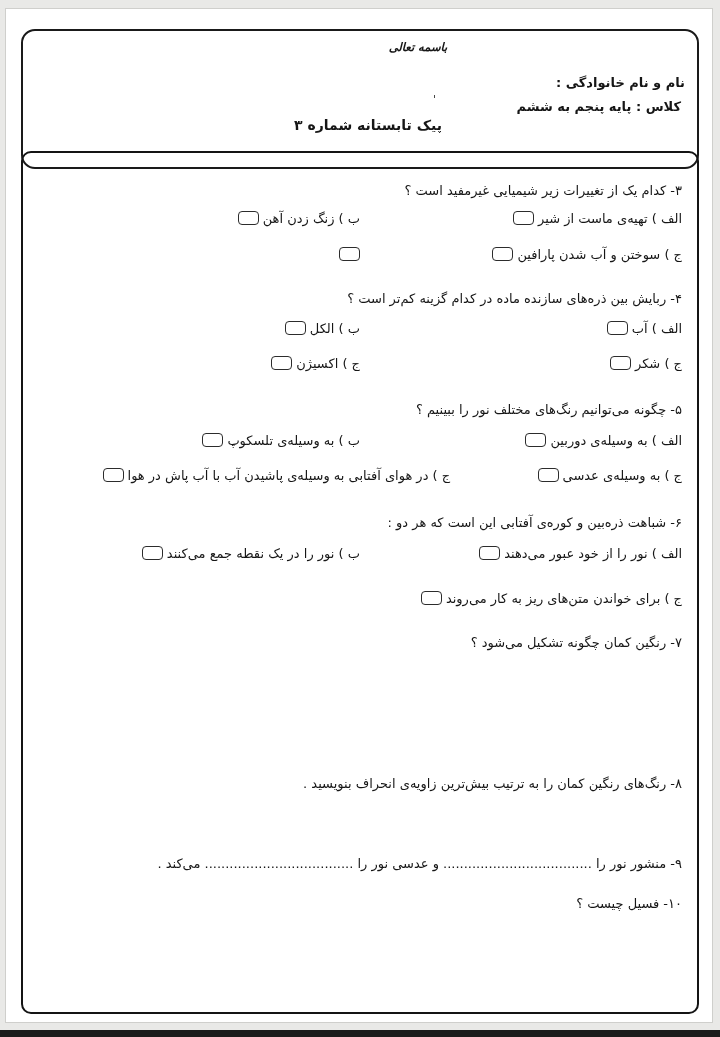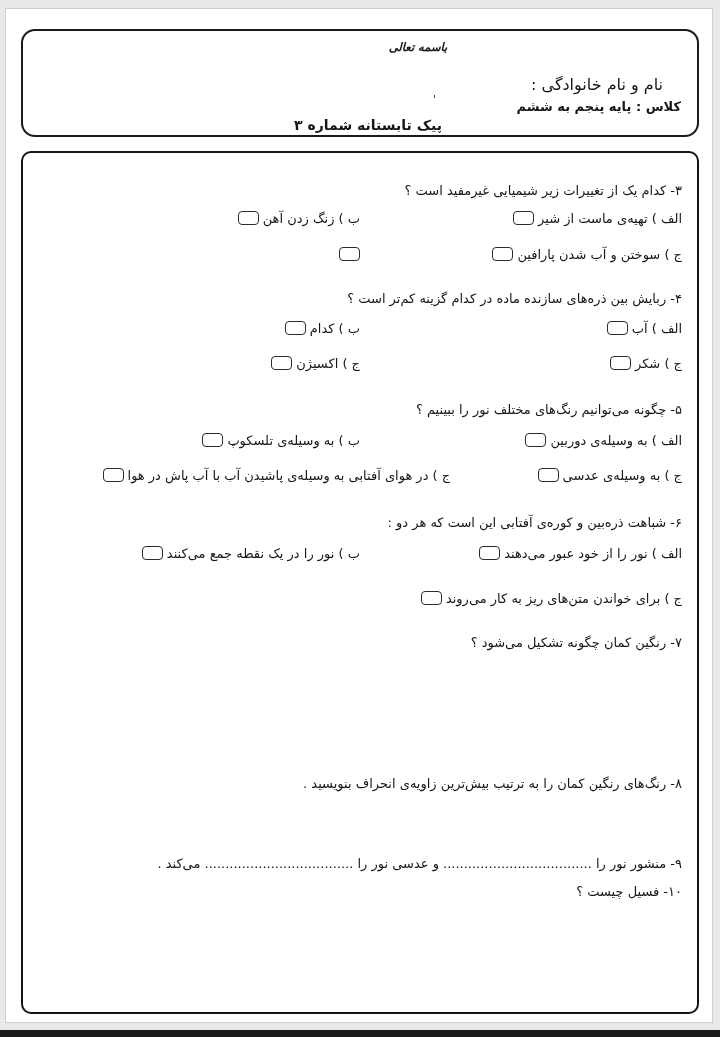--- a/index.html
+++ b/index.html
@@ -14,29 +14,29 @@
     position:absolute; left:0; bottom:0; width:720px; height:7px;
     background:#1b1b1b;
   }
   .sheet {
     position:absolute; left:5px; top:8px; width:708px; height:1015px;
     background:#ffffff; border:1px solid #cfcfcc;
     box-sizing:border-box;
   }
   
   .header-box {
-    position:absolute; left:15px; top:20px; width:678px; height:108px;
+    position:absolute; left:15px; top:20px; width:678px; height:140px;
     border:2px solid #1a1a1a; border-radius:14px;
     box-sizing:border-box; direction:rtl;padding-left:13px;
   }
   .bismillah {
     position:absolute; top:9px; left:395px; transform:translateX(-50%);
     font-size:11.5px; font-weight:bold; font-style:italic; white-space:nowrap;
   }
-  .hdr-name   { position:absolute; top:44px; right:34px; font-size:16px; font-weight:normal; white-space:nowrap; }
+  .hdr-name   { position:absolute; top:44px; right:12px; font-size:13px; font-weight:bold; white-space:nowrap; }
   .hdr-class  { position:absolute; top:68px; right:16px; font-size:13px; font-weight:bold; white-space:nowrap; }
   .stray-mark { position:absolute; top:62px; left:410px; font-size:11px; color:#333; }
   .sheet-title {
     position:absolute; top:86px; left:345px; transform:translateX(-50%);
     font-size:14px; font-weight:bold; white-space:nowrap;
   }
   
   .question-box {
     position:absolute; left:15px; top:142px; width:678px; height:863px;
     border:2px solid #141414; border-radius:10px;
@@ -55,21 +55,21 @@
   .opt-row.uneven .opt-b { width:64%; }
   .opt-label { font-size:13px; }
   .checkbox {
     display:inline-block; width:19px; height:12px; flex:0 0 auto;
     border:1.5px solid #2c2c2c; border-radius:4px; background:#fff;
     margin-top:-3px;
   }
   
   .m8  { margin-top:8px; }  .m10 { margin-top:10px; }
   .m11 { margin-top:11px; } .m15 { margin-top:15px; }
-  .m16 { margin-top:16px; } .m20 { margin-top:8px; }
+  .m16 { margin-top:16px; } .m20 { margin-top:20px; }
   .m24 { margin-top:24px; } .m25 { margin-top:25px; }
   .m26 { margin-top:26px; } .m27 { margin-top:27px; }
   .m60 { margin-top:60px; } .m121{ margin-top:121px; }
 </style>
 </head>
 <body>
 
 <div class="canvas">
   <div class="sheet">
 
@@ -104,21 +104,21 @@
         </div>
       </div>
 
       <div class="q-title m24">۴- ربایش بین ذره‌های سازنده ماده در کدام گزینه کم‌تر است ؟</div>
       <div class="opt-row m10">
         <div class="opt">
           <span class="opt-label">الف ) آب</span>
           <span class="checkbox"></span>
         </div>
         <div class="opt">
-          <span class="opt-label">ب ) کدام</span>
+          <span class="opt-label">ب ) الکل</span>
           <span class="checkbox"></span>
         </div>
       </div>
       <div class="opt-row m15">
         <div class="opt">
           <span class="opt-label">ج ) شکر</span>
           <span class="checkbox"></span>
         </div>
         <div class="opt">
           <span class="opt-label">ج ) اکسیژن</span>

